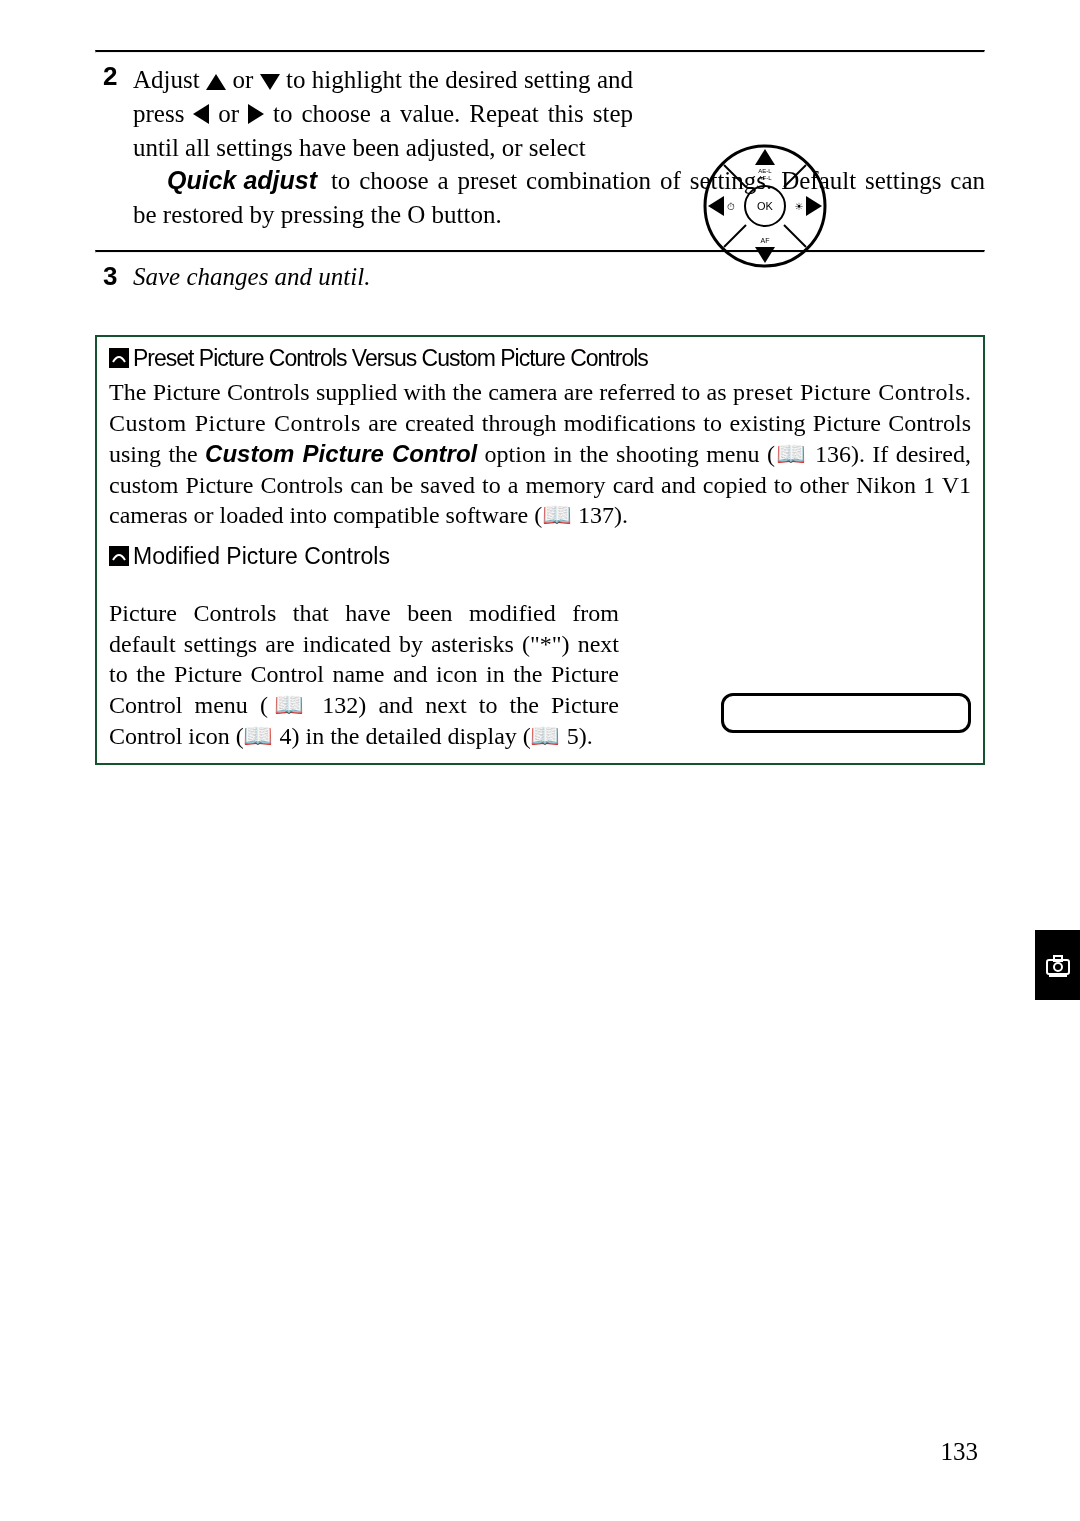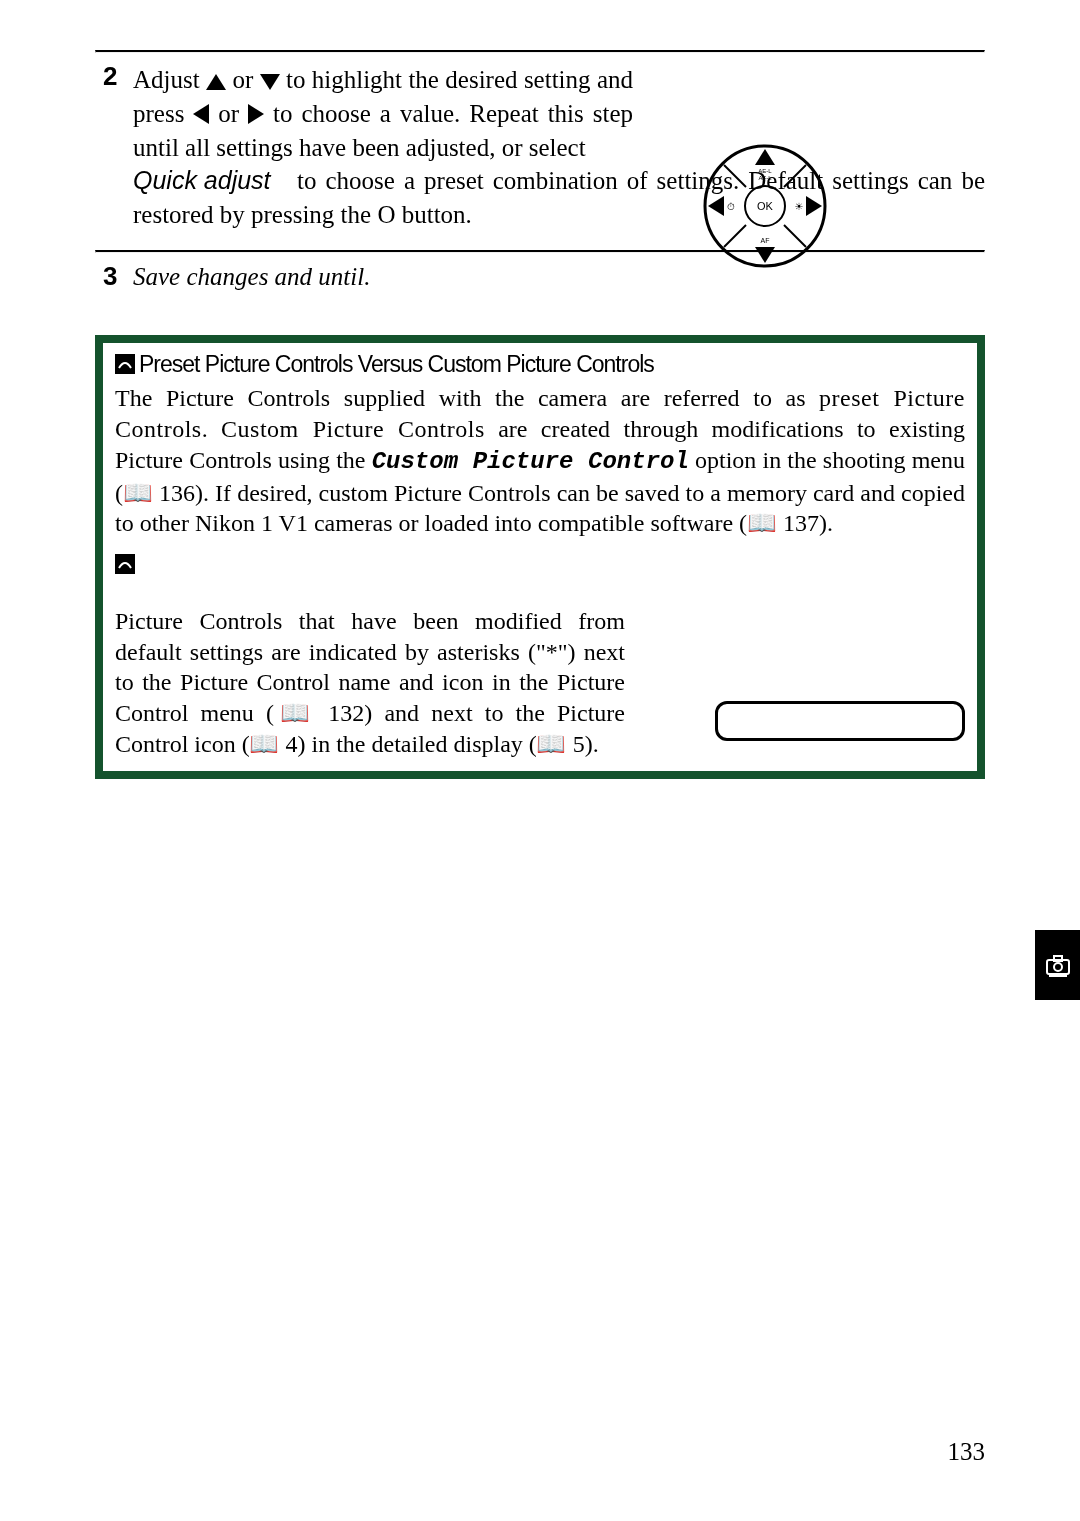--- a/index.html
+++ b/index.html
@@ -52,32 +52,33 @@
       width: 500px;
     }
     .step-full {
       font-size: 25px;
       line-height: 1.35;
       margin-left: 38px;
       text-align: justify;
     }
     .quick-label {
       font-family: "Arial Narrow", Arial, sans-serif;
-      font-weight: normal;
+      font-weight: bold;
       font-style: italic;
       display: inline-block;
       width: 155px;
+      margin-left: 34px;
     }
     .multi-selector {
       position: absolute;
       right: 155px;
       top: 88px;
     }
     .note-box {
-      border: 8px solid #14532d;
+      border: 2px solid #14532d;
       padding: 6px 12px 12px 12px;
       margin-top: 22px;
       font-size: 24px;
       line-height: 1.28;
       text-align: justify;
     }
     .note-title {
       font-weight: normal;
       font-family: Arial, Helvetica, sans-serif;
       font-size: 23px;
@@ -95,21 +96,21 @@
     }
     .note-body-constrained {
       width: 510px;
       text-align: justify;
       margin-top: 24px;
     }
     .note-body-full {
       text-align: justify;
     }
     .note-section .note-body-full .bold-italic {
-      font-family: Liberation Mono, monospace;
+      font-family: Liberation Sans, sans-serif;
       font-weight: bold;
       font-style: italic;
     }
     .note-section-2 {
       position: relative;
     }
     .screen-placeholder {
       position: absolute;
       right: 0;
       bottom: 18px;
@@ -142,21 +143,21 @@
       border-right: 16px solid #000;
     }
     .tri-right {
       width: 0; height: 0;
       border-top: 10px solid transparent;
       border-bottom: 10px solid transparent;
       border-left: 16px solid #000;
     }
     .page-number {
       position: absolute;
-      right: 95px;
+      right: 102px;
       bottom: 55px;
       font-size: 25px;
     }
     .side-tab {
       position: absolute;
       right: 0;
       top: 930px;
       width: 45px;
       height: 70px;
       background: #000;
@@ -229,21 +230,21 @@
       </div>
     </div>
 
     <div class="note-section note-section-2">
       <div class="note-title-row">
         <span class="note-icon">
           <svg width="20" height="20" viewBox="0 0 20 20">
               <rect x="0" y="0" width="20" height="20" fill="#000"></rect>
               <path d="M4 14 Q10 4 16 14" stroke="#fff" stroke-width="2" fill="none"></path>
             </svg>
-        </span>
+        </span><span class="note-title">Modified Picture Controls</span>
       </div>
       <div class="note-body-constrained">Picture Controls that have been modified from default settings are indicated by asterisks ("*") next to the Picture Control name and icon in the Picture Control menu (📖 132) and next to the Picture Control icon (📖 4) in the detailed display (📖 5).</div>
       <div class="screen-placeholder"></div>
     </div>
   </div>
 </div>
 
 <div class="side-tab">
   <svg width="28" height="28" viewBox="0 0 28 28">
     <rect x="3" y="9" width="22" height="14" rx="2" fill="none" stroke="#fff" stroke-width="2"></rect>

